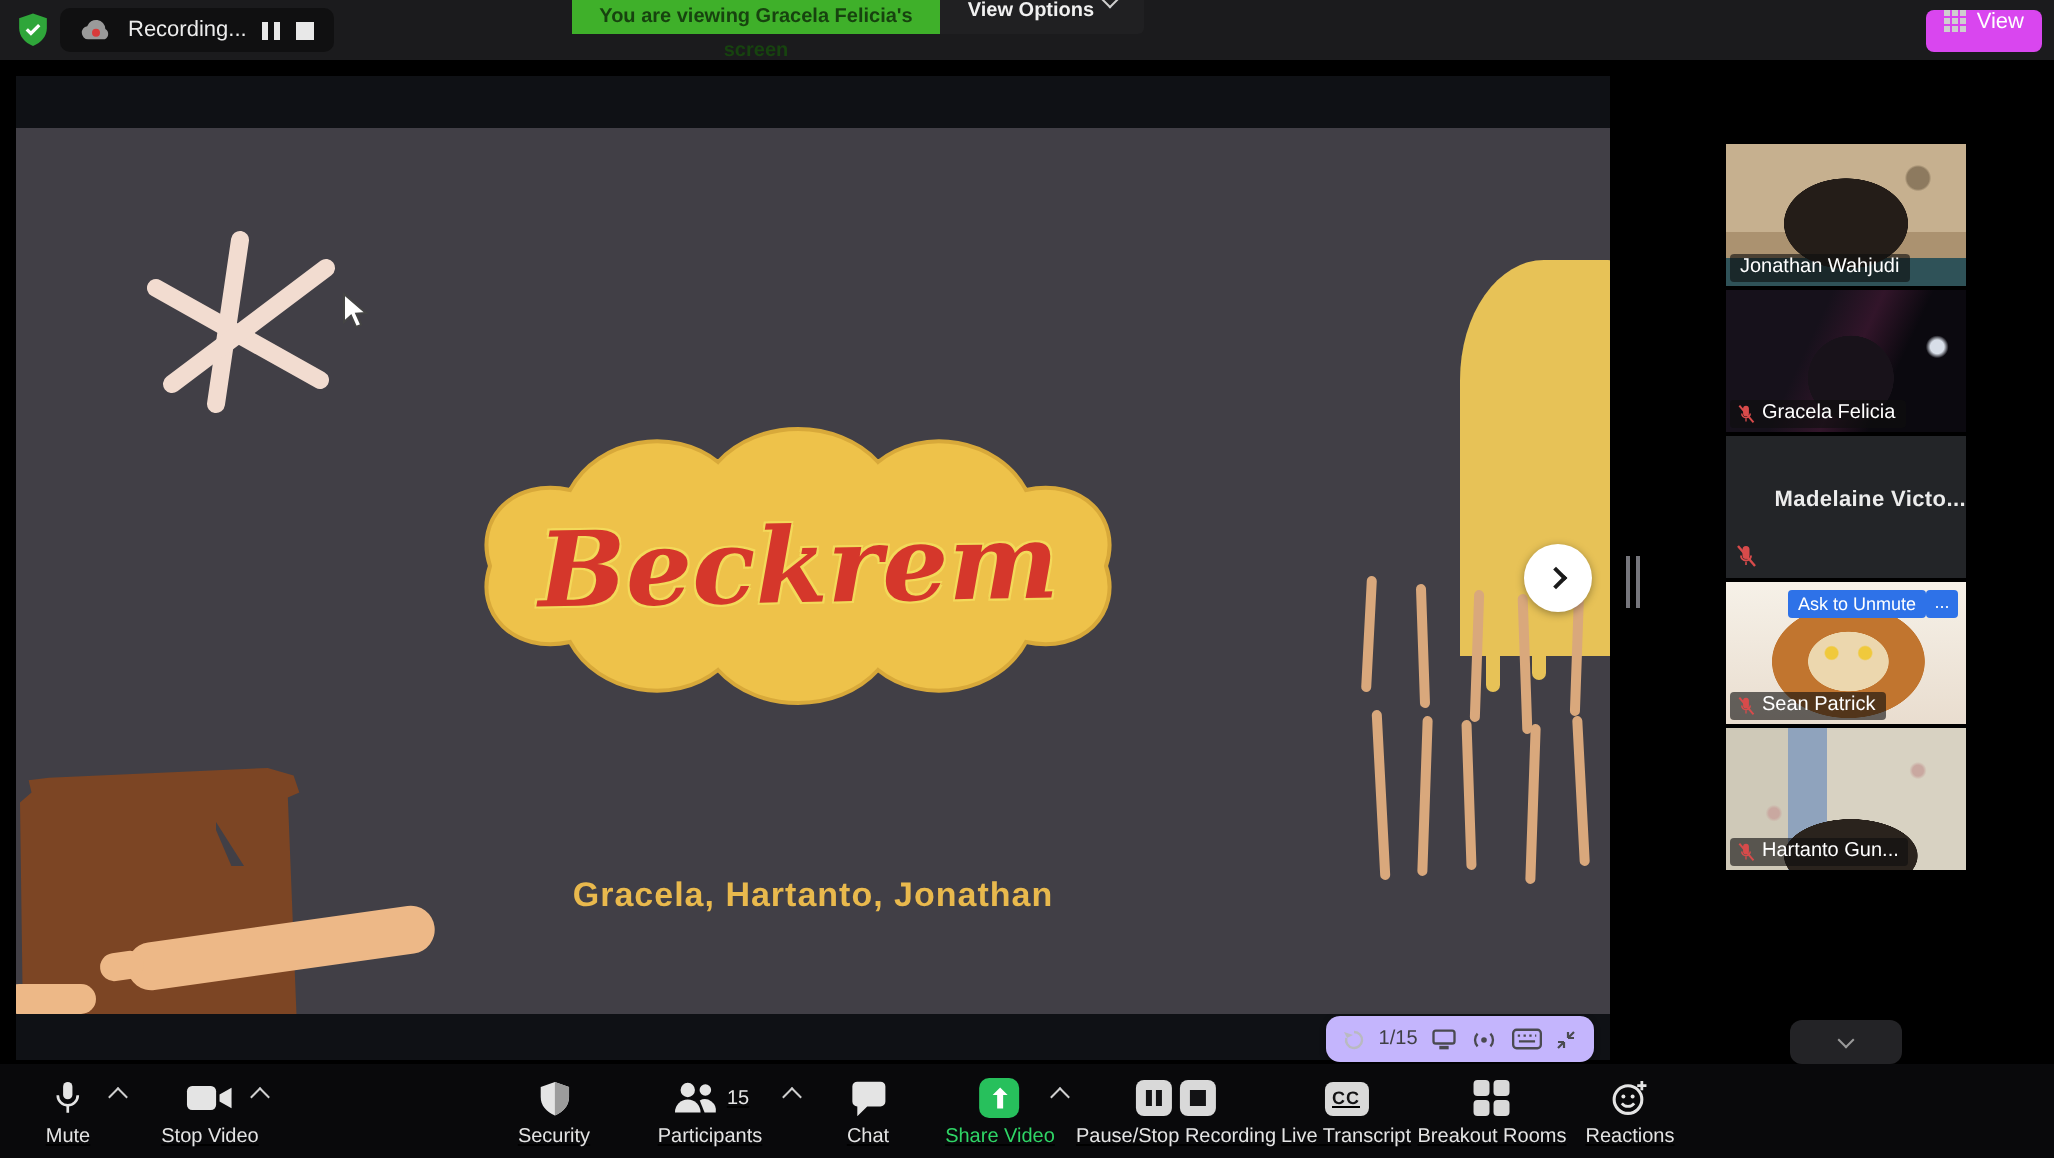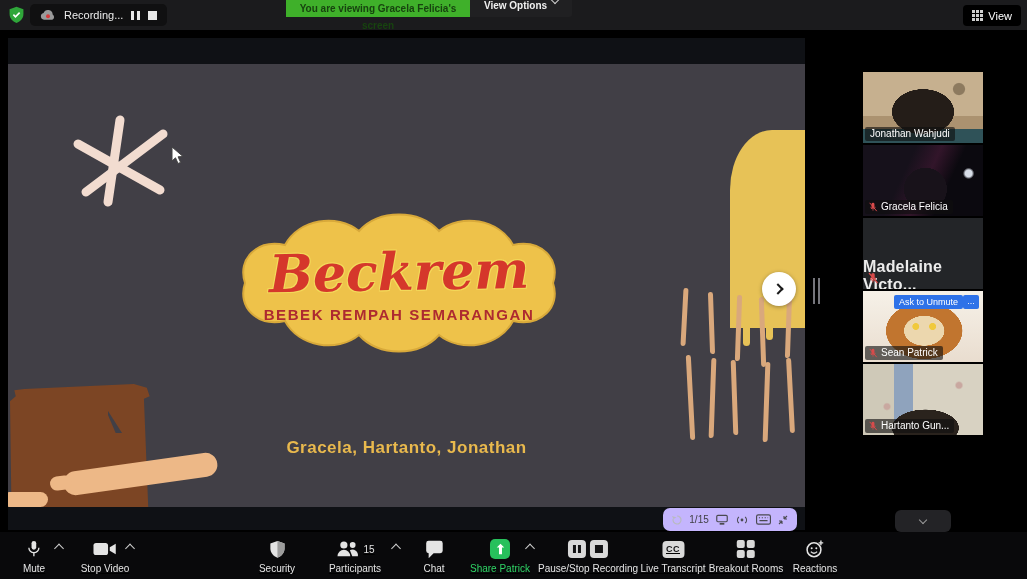--- a/index.html
+++ b/index.html
@@ -16,22 +16,22 @@
   .rec-pause { display:flex; gap:3px; cursor:pointer; }
   .rec-pause i { display:block; width:3px; height:9px; background:#e8e8e8; }
   .rec-stop { width:9px; height:9px; background:#e8e8e8; cursor:pointer; }
   .banner { position:absolute; left:286px; top:0; width:184px; height:17px; background:#3fb02a;
             color:#17430f; font-size:10px; font-weight:bold; text-align:center; line-height:17px; }
   .view-options { position:absolute; left:470px; top:0; width:102px; height:17px; background:#202022;
             color:#f0f0f0; font-size:10px; font-weight:bold; display:flex; align-items:flex-start;
             justify-content:center; gap:5px; cursor:pointer; border-radius:0 0 3px 0; }
   .caret-down { width:6px; height:6px; border-right:1.5px solid #cfcfcf; border-bottom:1.5px solid #cfcfcf;
             transform:rotate(45deg); margin-top:-3px; }
-  .view-btn { position:absolute; right:6px; top:5px; height:21px; background:#000000; border-radius:4px;
-            color:#fff; font-size:11px; display:flex; align-items:center; gap:5px; padding:0 9px; cursor:pointer; }
+  .view-btn { position:absolute; right:6px; top:5px; height:21px; background:#d946ef; border-radius:4px;
+            color:#fff; font-size:11px; display:flex; gap:5px; padding:0 9px; cursor:pointer; }
   .grid-ico { width:11px; height:11px;
       background:
         linear-gradient(#cfcfcf,#cfcfcf) 0 0/3px 3px no-repeat, linear-gradient(#cfcfcf,#cfcfcf) 4px 0/3px 3px no-repeat, linear-gradient(#cfcfcf,#cfcfcf) 8px 0/3px 3px no-repeat,
         linear-gradient(#cfcfcf,#cfcfcf) 0 4px/3px 3px no-repeat, linear-gradient(#cfcfcf,#cfcfcf) 4px 4px/3px 3px no-repeat, linear-gradient(#cfcfcf,#cfcfcf) 8px 4px/3px 3px no-repeat,
         linear-gradient(#cfcfcf,#cfcfcf) 0 8px/3px 3px no-repeat, linear-gradient(#cfcfcf,#cfcfcf) 4px 8px/3px 3px no-repeat, linear-gradient(#cfcfcf,#cfcfcf) 8px 8px/3px 3px no-repeat; }
 
   
   .share-bg { position:absolute; left:8px; top:38px; width:797px; height:492px; background:#0f1115; }
   .slide { position:absolute; left:8px; top:64px; width:797px; height:443px; background:#413f46; overflow:hidden; }
 
@@ -80,22 +80,22 @@
   .cursor { position:absolute; left:171px; top:146px; }
 
   
   .sidebar { position:absolute; left:863px; top:72px; width:120px; }
   .tile { position:relative; width:120px; height:71px; margin-bottom:2px; background:#0f766e; overflow:hidden; cursor:pointer; }
   .tile.active { outline:2px solid #c6d83f; outline-offset:-2px; }
   .nametag { position:absolute; left:2px; bottom:2px; display:flex; align-items:center; gap:3px;
              background:rgba(15,15,15,.62); color:#fff; font-size:10px; padding:1px 5px 2px 3px; border-radius:2px;
              white-space:nowrap; max-width:114px; overflow:hidden; }
   .nametag.noicon { padding-left:5px; }
-  .name-center { position:absolute; left:0; top:40px; width:100%; text-align:left; color:#ececec;
-             font-size:16px; font-weight:bold; letter-spacing:0.2px; }
+  .name-center { position:absolute; left:0; top:26px; width:100%; text-align:right; color:#ececec;
+             font-size:11px; font-weight:bold; letter-spacing:0.2px; }
   .mic-solo { position:absolute; left:4px; bottom:5px; }
   .ask-btn { position:absolute; left:31px; top:4px; height:14px; background:#2e72e8; color:#fff;
              font-size:9px; border-radius:2px; padding:0 5px; line-height:14px; cursor:pointer; }
   .more-btn-sm { position:absolute; left:100px; top:4px; width:16px; height:14px; background:#2e72e8; color:#fff;
              font-size:9px; border-radius:2px; text-align:center; line-height:12px; cursor:pointer; }
 
   .scene { position:absolute; inset:0; }
   .s1 { background:
         radial-gradient(circle at 80% 24%, #8d7a5f 0 5%, transparent 6%),
         radial-gradient(ellipse 26% 32% at 50% 56%, #241d18 0 99%, transparent 100%),
@@ -199,21 +199,20 @@
           C248,12 286,18 300,44
           C328,38 348,58 340,82
           C348,106 328,126 300,120
           C286,146 248,152 226,134
           C206,156 166,156 146,134
           C124,152 86,146 72,120
           C44,126 24,106 32,82 Z"></path>
       </svg>
       <div class="badge-text">
         <div class="brand-title">Beckrem</div>
-        <div class="brand-subtitle">BEBEK REMPAH SEMARANGAN</div>
       </div>
     </div>
 
     <div class="authors">Gracela, Hartanto, Jonathan</div>
 
     <div class="arch"></div>
     <div class="arch-drip" style="left:735px; top:262px; height:20px;"></div>
     <div class="arch-drip" style="left:758px; top:262px; height:14px;"></div>
 
     <div class="tan-line" style="left:674px; top:224px; height:58px; transform:rotate(3deg);"></div>
@@ -399,21 +398,21 @@
     </div>
 
     <div class="tb-item" style="left:500px;">
       <span class="ico-box">
         <span class="share-sq">
           <svg width="11" height="12" viewBox="0 0 14 16">
               <path d="M7 1l5 5H9v9H5V6H2z" fill="#fff"></path>
             </svg>
         </span>
       </span>
-      <span class="tb-label green">Share Patrick</span>
+      <span class="tb-label green">Share Video</span>
     </div>
     <span class="tb-chevron" style="left:530px;"></span>
 
     <div class="tb-item" style="left:588px;">
       <span class="ico-box">
         <span class="sq-ico">
             <span class="bars">
               <i></i>
               <i></i>
             </span>

